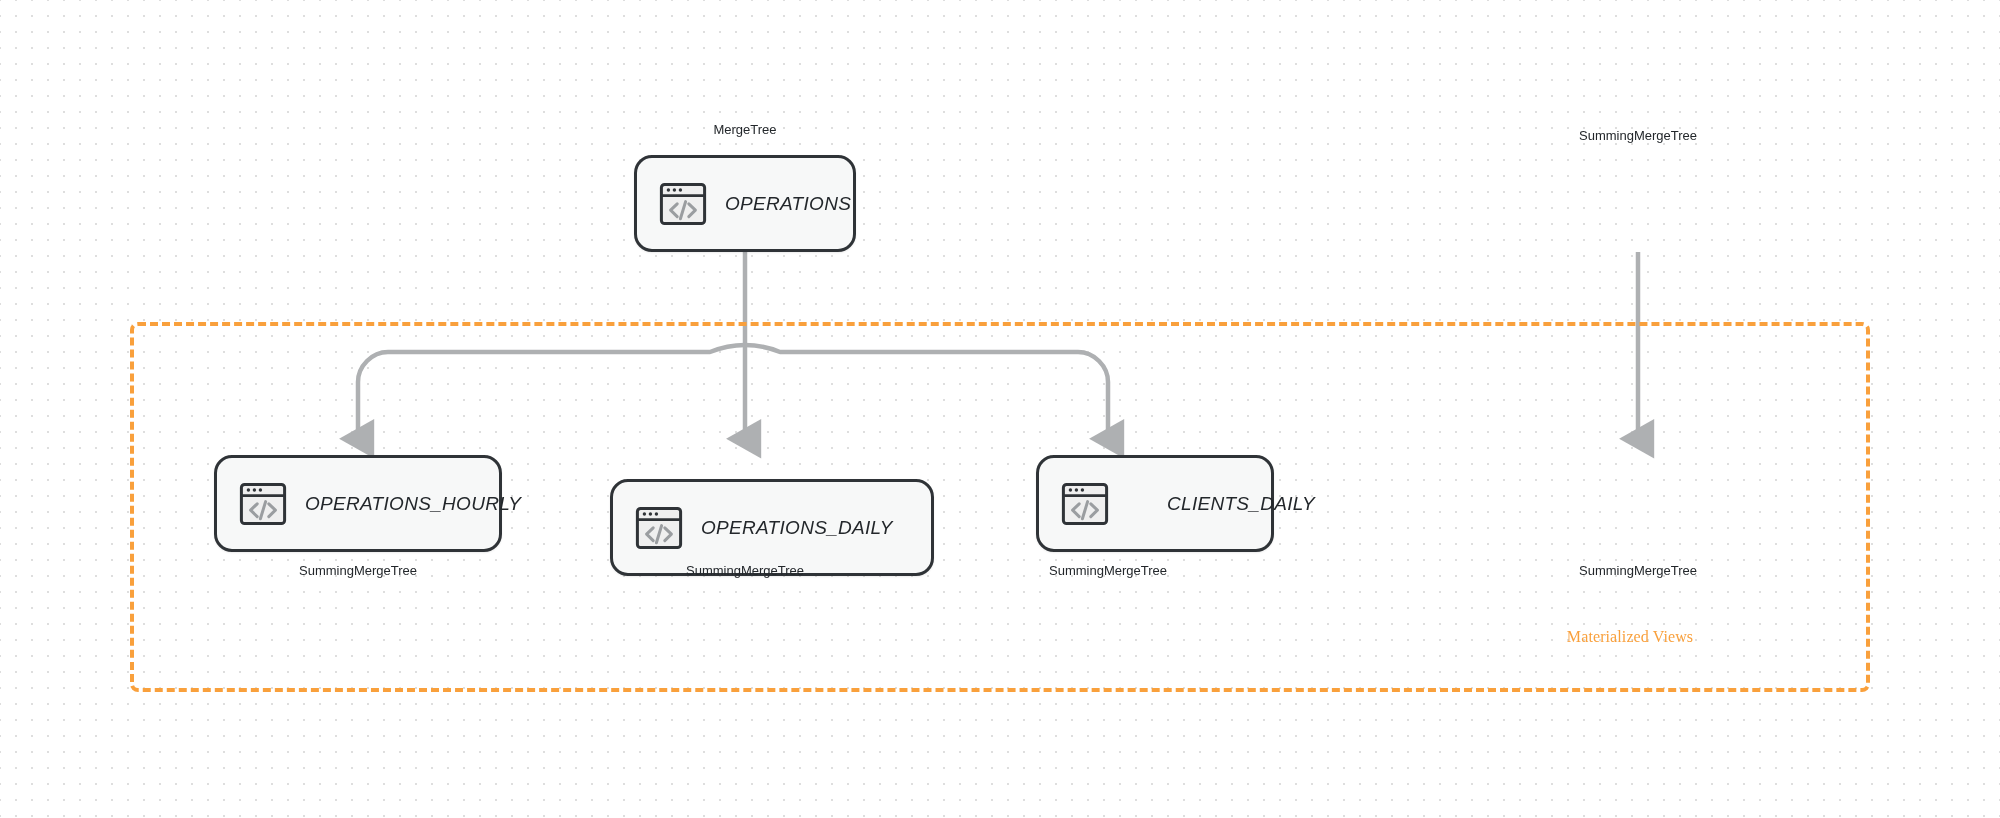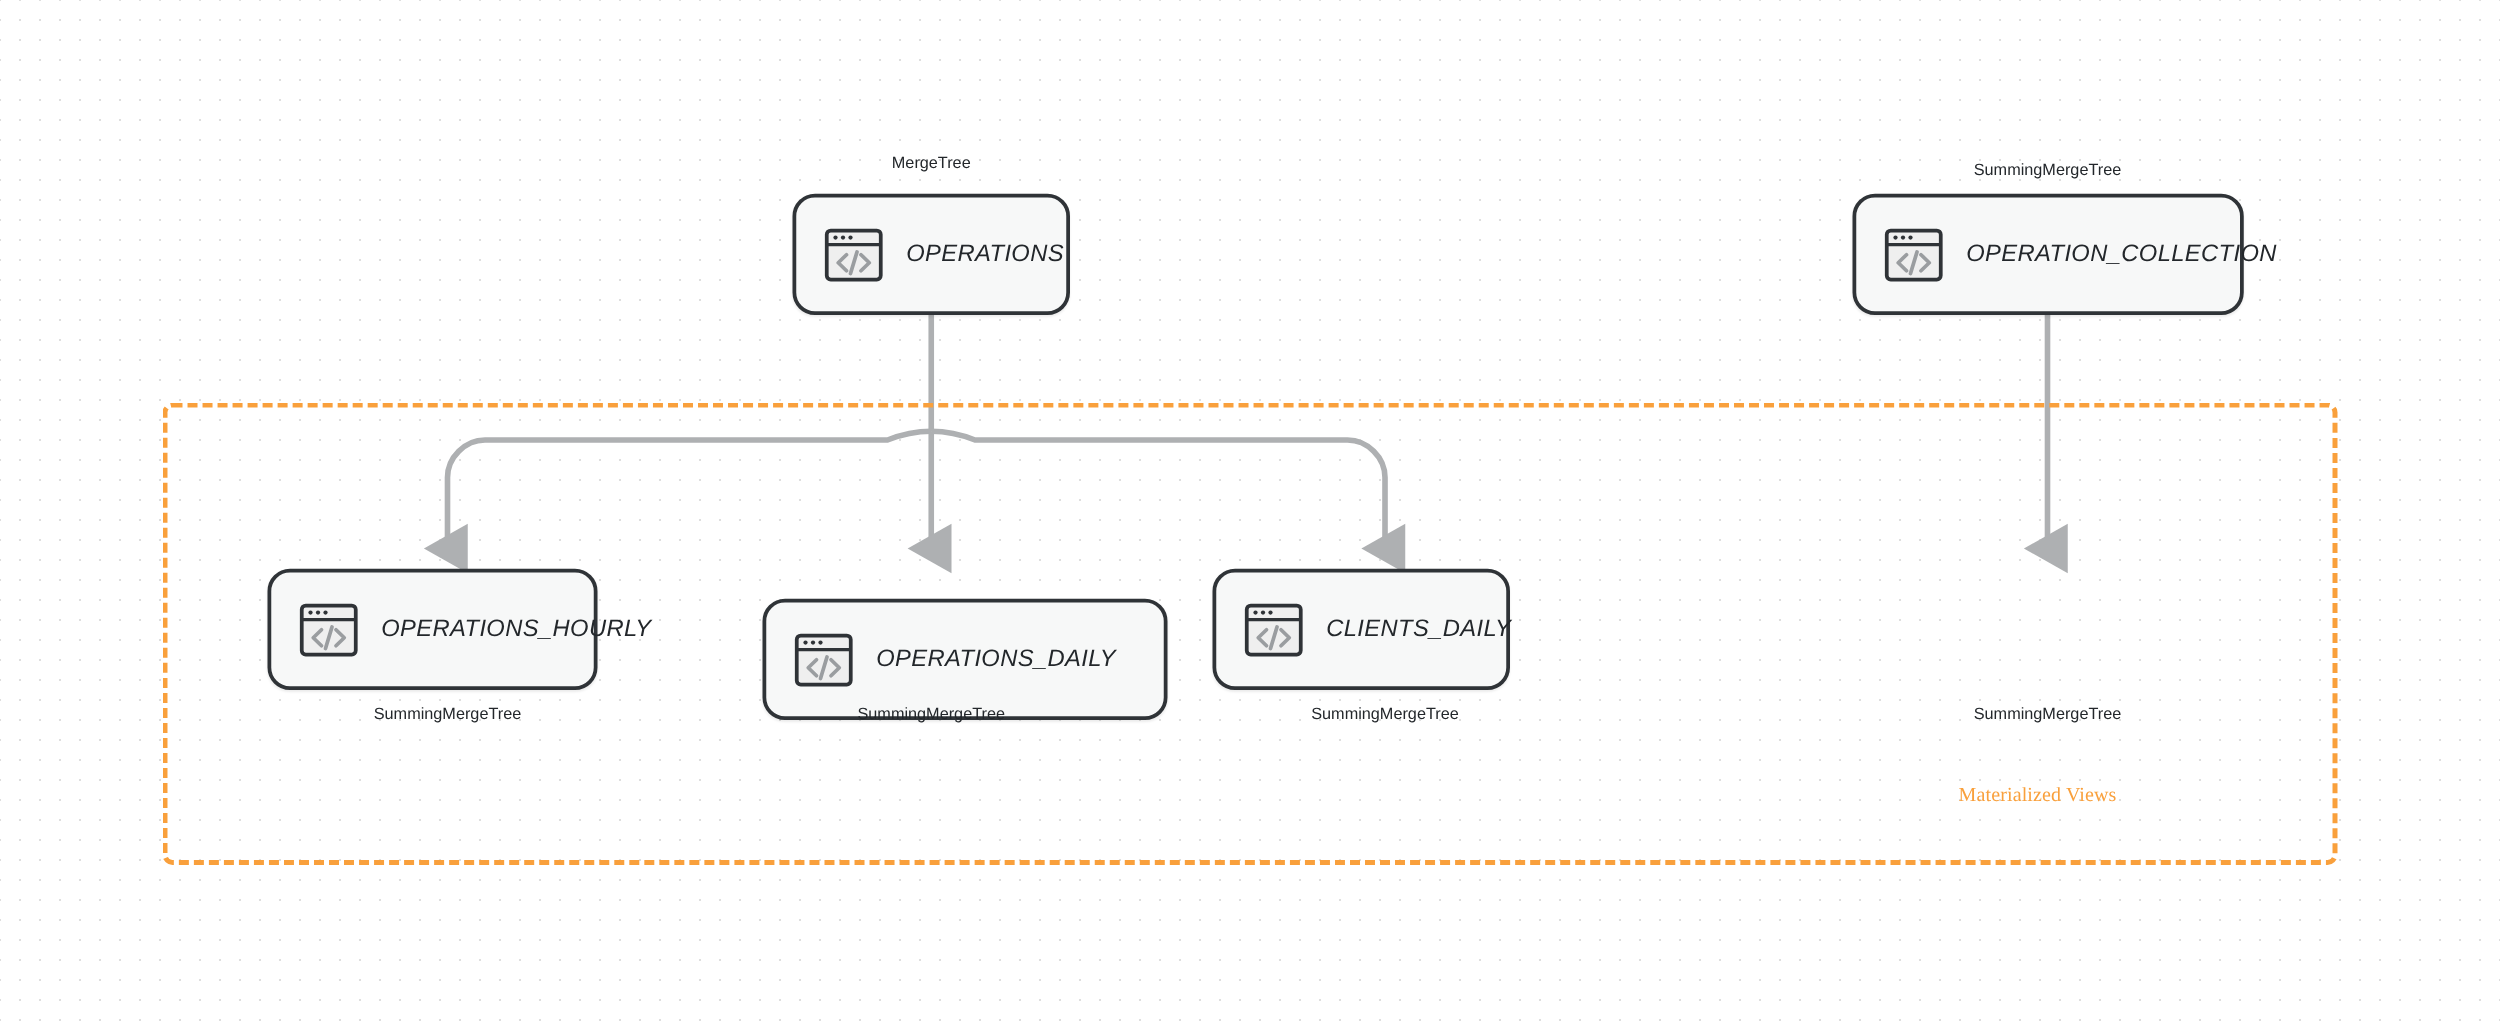--- a/index.html
+++ b/index.html
@@ -126,35 +126,22 @@
       <circle cx="21.4" cy="8" r="1.7" fill="#2f3337"></circle>
       <path d="M 18.2 21.8 L 11.6 28.2 L 18.2 34.6" fill="none" stroke="#9a9da0" stroke-width="3" stroke-linecap="round" stroke-linejoin="round"></path>
       <path d="M 29.8 21.8 L 36.4 28.2 L 29.8 34.6" fill="none" stroke="#9a9da0" stroke-width="3" stroke-linecap="round" stroke-linejoin="round"></path>
       <path d="M 26.6 19.6 L 21.4 36.8" fill="none" stroke="#9a9da0" stroke-width="3" stroke-linecap="round"></path>
     </svg>
     <span class="node-label">OPERATIONS</span>
   </div>
 
   <div class="engine-caption" style="left:1638px; top:128px;">SummingMergeTree</div>
 
-  <div class="node" style="left:1482px; top:155px; width:313px; height:97px;">
-    <svg class="node-icon" viewBox="0 0 48 44">
-      <rect x="2.4" y="2.4" width="43.2" height="39.2" rx="3.2" fill="#efefef" stroke="#2f3337" stroke-width="3"></rect>
-      <path d="M 2.4 13.6 L 45.6 13.6" stroke="#2f3337" stroke-width="2.6"></path>
-      <circle cx="9.4" cy="8" r="1.7" fill="#2f3337"></circle>
-      <circle cx="15.4" cy="8" r="1.7" fill="#2f3337"></circle>
-      <circle cx="21.4" cy="8" r="1.7" fill="#2f3337"></circle>
-      <path d="M 18.2 21.8 L 11.6 28.2 L 18.2 34.6" fill="none" stroke="#9a9da0" stroke-width="3" stroke-linecap="round" stroke-linejoin="round"></path>
-      <path d="M 29.8 21.8 L 36.4 28.2 L 29.8 34.6" fill="none" stroke="#9a9da0" stroke-width="3" stroke-linecap="round" stroke-linejoin="round"></path>
-      <path d="M 26.6 19.6 L 21.4 36.8" fill="none" stroke="#9a9da0" stroke-width="3" stroke-linecap="round"></path>
-    </svg>
-    <span class="node-label">OPERATION_COLLECTION</span>
-  </div>
 
-  <div class="node" style="left:214px; top:455px; width:264px; height:97px;">
+  <div class="node" style="left:214px; top:455px; width:288px; height:97px;">
     <svg class="node-icon" viewBox="0 0 48 44">
       <rect x="2.4" y="2.4" width="43.2" height="39.2" rx="3.2" fill="#efefef" stroke="#2f3337" stroke-width="3"></rect>
       <path d="M 2.4 13.6 L 45.6 13.6" stroke="#2f3337" stroke-width="2.6"></path>
       <circle cx="9.4" cy="8" r="1.7" fill="#2f3337"></circle>
       <circle cx="15.4" cy="8" r="1.7" fill="#2f3337"></circle>
       <circle cx="21.4" cy="8" r="1.7" fill="#2f3337"></circle>
       <path d="M 18.2 21.8 L 11.6 28.2 L 18.2 34.6" fill="none" stroke="#9a9da0" stroke-width="3" stroke-linecap="round" stroke-linejoin="round"></path>
       <path d="M 29.8 21.8 L 36.4 28.2 L 29.8 34.6" fill="none" stroke="#9a9da0" stroke-width="3" stroke-linecap="round" stroke-linejoin="round"></path>
       <path d="M 26.6 19.6 L 21.4 36.8" fill="none" stroke="#9a9da0" stroke-width="3" stroke-linecap="round"></path>
     </svg>
@@ -170,21 +157,21 @@
       <circle cx="15.4" cy="8" r="1.7" fill="#2f3337"></circle>
       <circle cx="21.4" cy="8" r="1.7" fill="#2f3337"></circle>
       <path d="M 18.2 21.8 L 11.6 28.2 L 18.2 34.6" fill="none" stroke="#9a9da0" stroke-width="3" stroke-linecap="round" stroke-linejoin="round"></path>
       <path d="M 29.8 21.8 L 36.4 28.2 L 29.8 34.6" fill="none" stroke="#9a9da0" stroke-width="3" stroke-linecap="round" stroke-linejoin="round"></path>
       <path d="M 26.6 19.6 L 21.4 36.8" fill="none" stroke="#9a9da0" stroke-width="3" stroke-linecap="round"></path>
     </svg>
     <span class="node-label">OPERATIONS_DAILY</span>
   </div>
   <div class="engine-caption" style="left:745px; top:563px;">SummingMergeTree</div>
 
-  <div class="node" style="left:970px; top:455px; width:238px; height:97px;">
+  <div class="node" style="left:1036px; top:455px; width:238px; height:97px;gap:40px;">
     <svg class="node-icon" viewBox="0 0 48 44">
       <rect x="2.4" y="2.4" width="43.2" height="39.2" rx="3.2" fill="#efefef" stroke="#2f3337" stroke-width="3"></rect>
       <path d="M 2.4 13.6 L 45.6 13.6" stroke="#2f3337" stroke-width="2.6"></path>
       <circle cx="9.4" cy="8" r="1.7" fill="#2f3337"></circle>
       <circle cx="15.4" cy="8" r="1.7" fill="#2f3337"></circle>
       <circle cx="21.4" cy="8" r="1.7" fill="#2f3337"></circle>
       <path d="M 18.2 21.8 L 11.6 28.2 L 18.2 34.6" fill="none" stroke="#9a9da0" stroke-width="3" stroke-linecap="round" stroke-linejoin="round"></path>
       <path d="M 29.8 21.8 L 36.4 28.2 L 29.8 34.6" fill="none" stroke="#9a9da0" stroke-width="3" stroke-linecap="round" stroke-linejoin="round"></path>
       <path d="M 26.6 19.6 L 21.4 36.8" fill="none" stroke="#9a9da0" stroke-width="3" stroke-linecap="round"></path>
     </svg>

